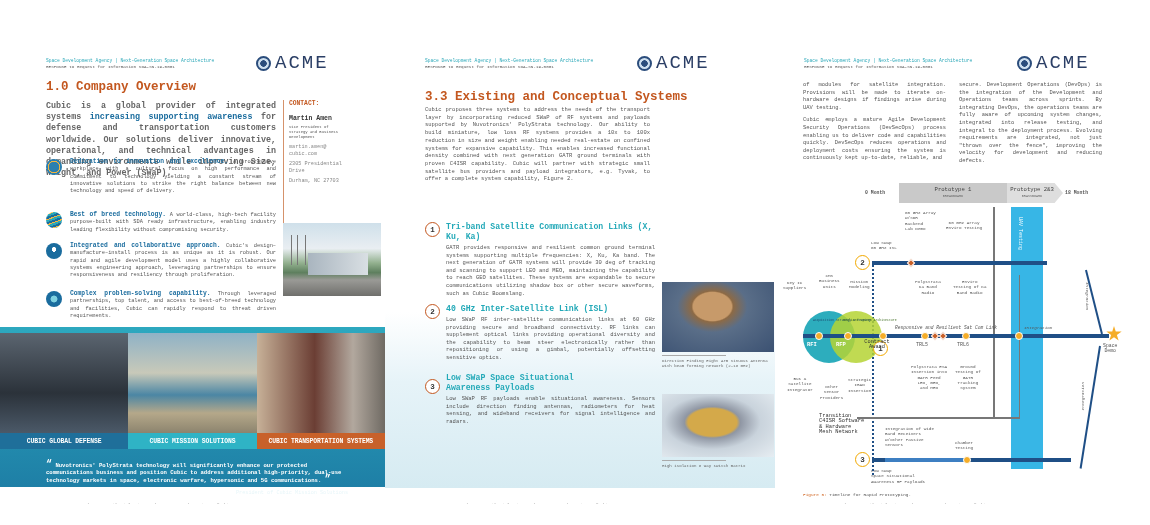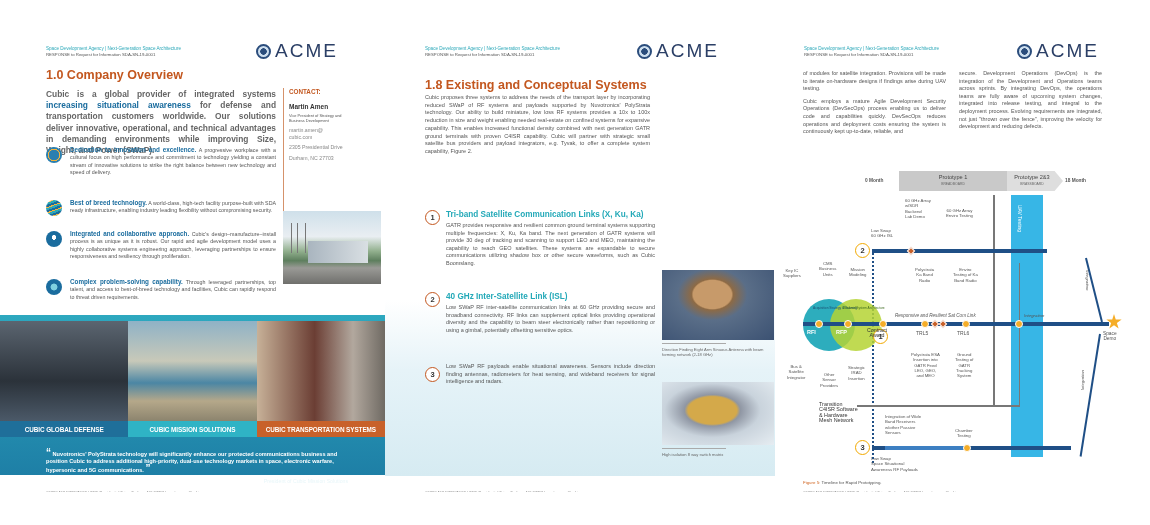--- a/index.html
+++ b/index.html
@@ -1,19 +1,19 @@
 <!DOCTYPE html>
 <html><head>
 <meta charset="utf-8">
 <style>
   * { box-sizing: border-box; margin: 0; padding: 0; }
   html, body { width: 1150px; height: 525px; overflow: hidden; background: #ffffff; }
   body { font-family: "Liberation Sans", sans-serif; color: #444; position: relative; }
 
-  .page { position: absolute; top: 0; height: 492px; background: #fff; overflow: hidden; }
+  .page { position: absolute; top: 12px; height: 492px; background: #fff; overflow: hidden; font-family: Liberation Mono, monospace; }
   #p1 { left: 0; width: 385px; }
   #p2 { left: 385px; width: 390px; }
   #p3 { left: 775px; width: 375px; }
 
   .hdr { position: absolute; top: 46px; left: 46px; }
   .hdr .l1 { font-size: 4.6px; color: #2aa7b8; white-space: nowrap; }
   .hdr .l2 { font-size: 4.3px; color: #555; white-space: nowrap; margin-top: 1px; }
   .logo { position: absolute; top: 40px; display: flex; align-items: center; gap: 4px; }
   .logo .mark { width: 15px; height: 15px; border-radius: 50%; border: 2px solid #2b4d7c; background: radial-gradient(circle at 50% 50%, #2b4d7c 0 40%, #cfe0ef 42% 100%); }
   .logo .word { font-size: 19px; letter-spacing: 2px; color: #2b3f66; font-weight: 400; }
@@ -84,21 +84,21 @@
     <div class="l2">RESPONSE to Request for Information SDA-SN-19-0001</div>
   </div>
   <div class="logo" style="left:256px">
     <span class="mark"></span>
     <span class="word">ACME</span>
   </div>
 
   <h1 class="sec" style="left:46px;top:68px">1.0 Company Overview</h1>
 
   <div class="p1-lead">
-    <span>Cubic is a global provider of integrated systems </span><span class="hl">increasing situational awareness</span><span> for defense and transportation customers worldwide. Our solutions deliver innovative, operational, and technical advantages in demanding environments while improving Size, Weight, and Power (SWaP).</span>
+    <span>Cubic is a global provider of integrated systems </span><span class="hl">increasing supporting awareness</span><span> for defense and transportation customers worldwide. Our solutions deliver innovative, operational, and technical advantages in demanding environments while improving Size, Weight, and Power (SWaP).</span>
   </div>
 
   <div class="contact">
     <div class="ttl">CONTACT:</div>
     <div class="nm">Martin Amen</div>
     <div class="role">Vice President of Strategy and Business Development</div>
     <div class="small">martin.amen@ cubic.com</div>
     <div class="small">2305 Presidential Drive</div>
     <div class="small">Durham, NC 27703</div>
   </div>
@@ -155,36 +155,37 @@
   <div class="p2-bg"></div>
   <div class="hdr" style="left:40px">
     <div class="l1">Space Development Agency | Next-Generation Space Architecture</div>
     <div class="l2">RESPONSE to Request for Information SDA-SN-19-0001</div>
   </div>
   <div class="logo" style="left:252px">
     <span class="mark"></span>
     <span class="word">ACME</span>
   </div>
 
-  <h1 class="sec" style="left:40px;top:78px">1.8 Existing and Conceptual Systems</h1>
+  <h1 class="sec" style="left:40px;top:78px">3.3 Existing and Conceptual Systems</h1>
   <div class="p2-body">Cubic proposes three systems to address the needs of the transport layer by incorporating reduced SWaP of RF systems and payloads supported by Nuvotronics' PolyStrata technology. Our ability to build miniature, low loss RF systems provides a 10x to 100x reduction in size and weight enabling needed real-estate on confined systems for expansive capability. This enables increased functional density combined with next generation GATR ground terminals with proven C4ISR capability. Cubic will partner with strategic small satellite bus providers and payload integrators, e.g. Tyvak, to offer a complete system capability, Figure 2.</div>
 
 
   <div class="cap" style="top:210px">
     <div class="num">1</div>
     <div class="t">Tri-band Satellite Communication Links (X, Ku, Ka)</div>
     <div class="b">GATR provides responsive and resilient common ground terminal systems supporting multiple frequencies: X, Ku, Ka band. The next generation of GATR systems will provide 30 deg of tracking and scanning to support LEO and MEO, maintaining the capability to reach GEO satellites. These systems are expandable to secure communications utilizing shadow box or other secure waveforms, such as Cubic Boomslang.</div>
   </div>
   <div class="cap" style="top:292px">
     <div class="num">2</div>
     <div class="t">40 GHz Inter-Satellite Link (ISL)</div>
     <div class="b">Low SWaP RF inter-satellite communication links at 60 GHz providing secure and broadband connectivity. RF links can supplement optical links providing operational diversity and the capability to beam steer electronically rather than repositioning or using a gimbal, potentially offsetting sensitive optics.</div>
   </div>
   <div class="cap" style="top:361px">
     <div class="num" style="top:6px">3</div>
+    <div class="t" style="width:170px">Low SWaP Space Situational Awareness Payloads</div>
     <div class="b">Low SWaP RF payloads enable situational awareness. Sensors include direction finding antennas, radiometers for heat sensing, and wideband receivers for signal intelligence and radars.</div>
   </div>
 
   <div class="fig" style="top:270px">
     <div class="ph" style="background:radial-gradient(ellipse at 45% 35%,#c79a6a 0 22%,#8d6a45 24%,#5a6e88 40%,#3b5172 100%)"></div>
     <div class="rule"></div>
     <div class="c">Direction Finding Eight Arm Sinuous Antenna with beam forming network (2-18 GHz)</div>
   </div>
   <div class="fig" style="top:382px">
     <div class="ph" style="height:63px;background:radial-gradient(ellipse at 45% 45%,#d4a94a 0 28%,#8f96a3 32%,#c9d3dc 55%,#e6edf2 100%)"></div>

